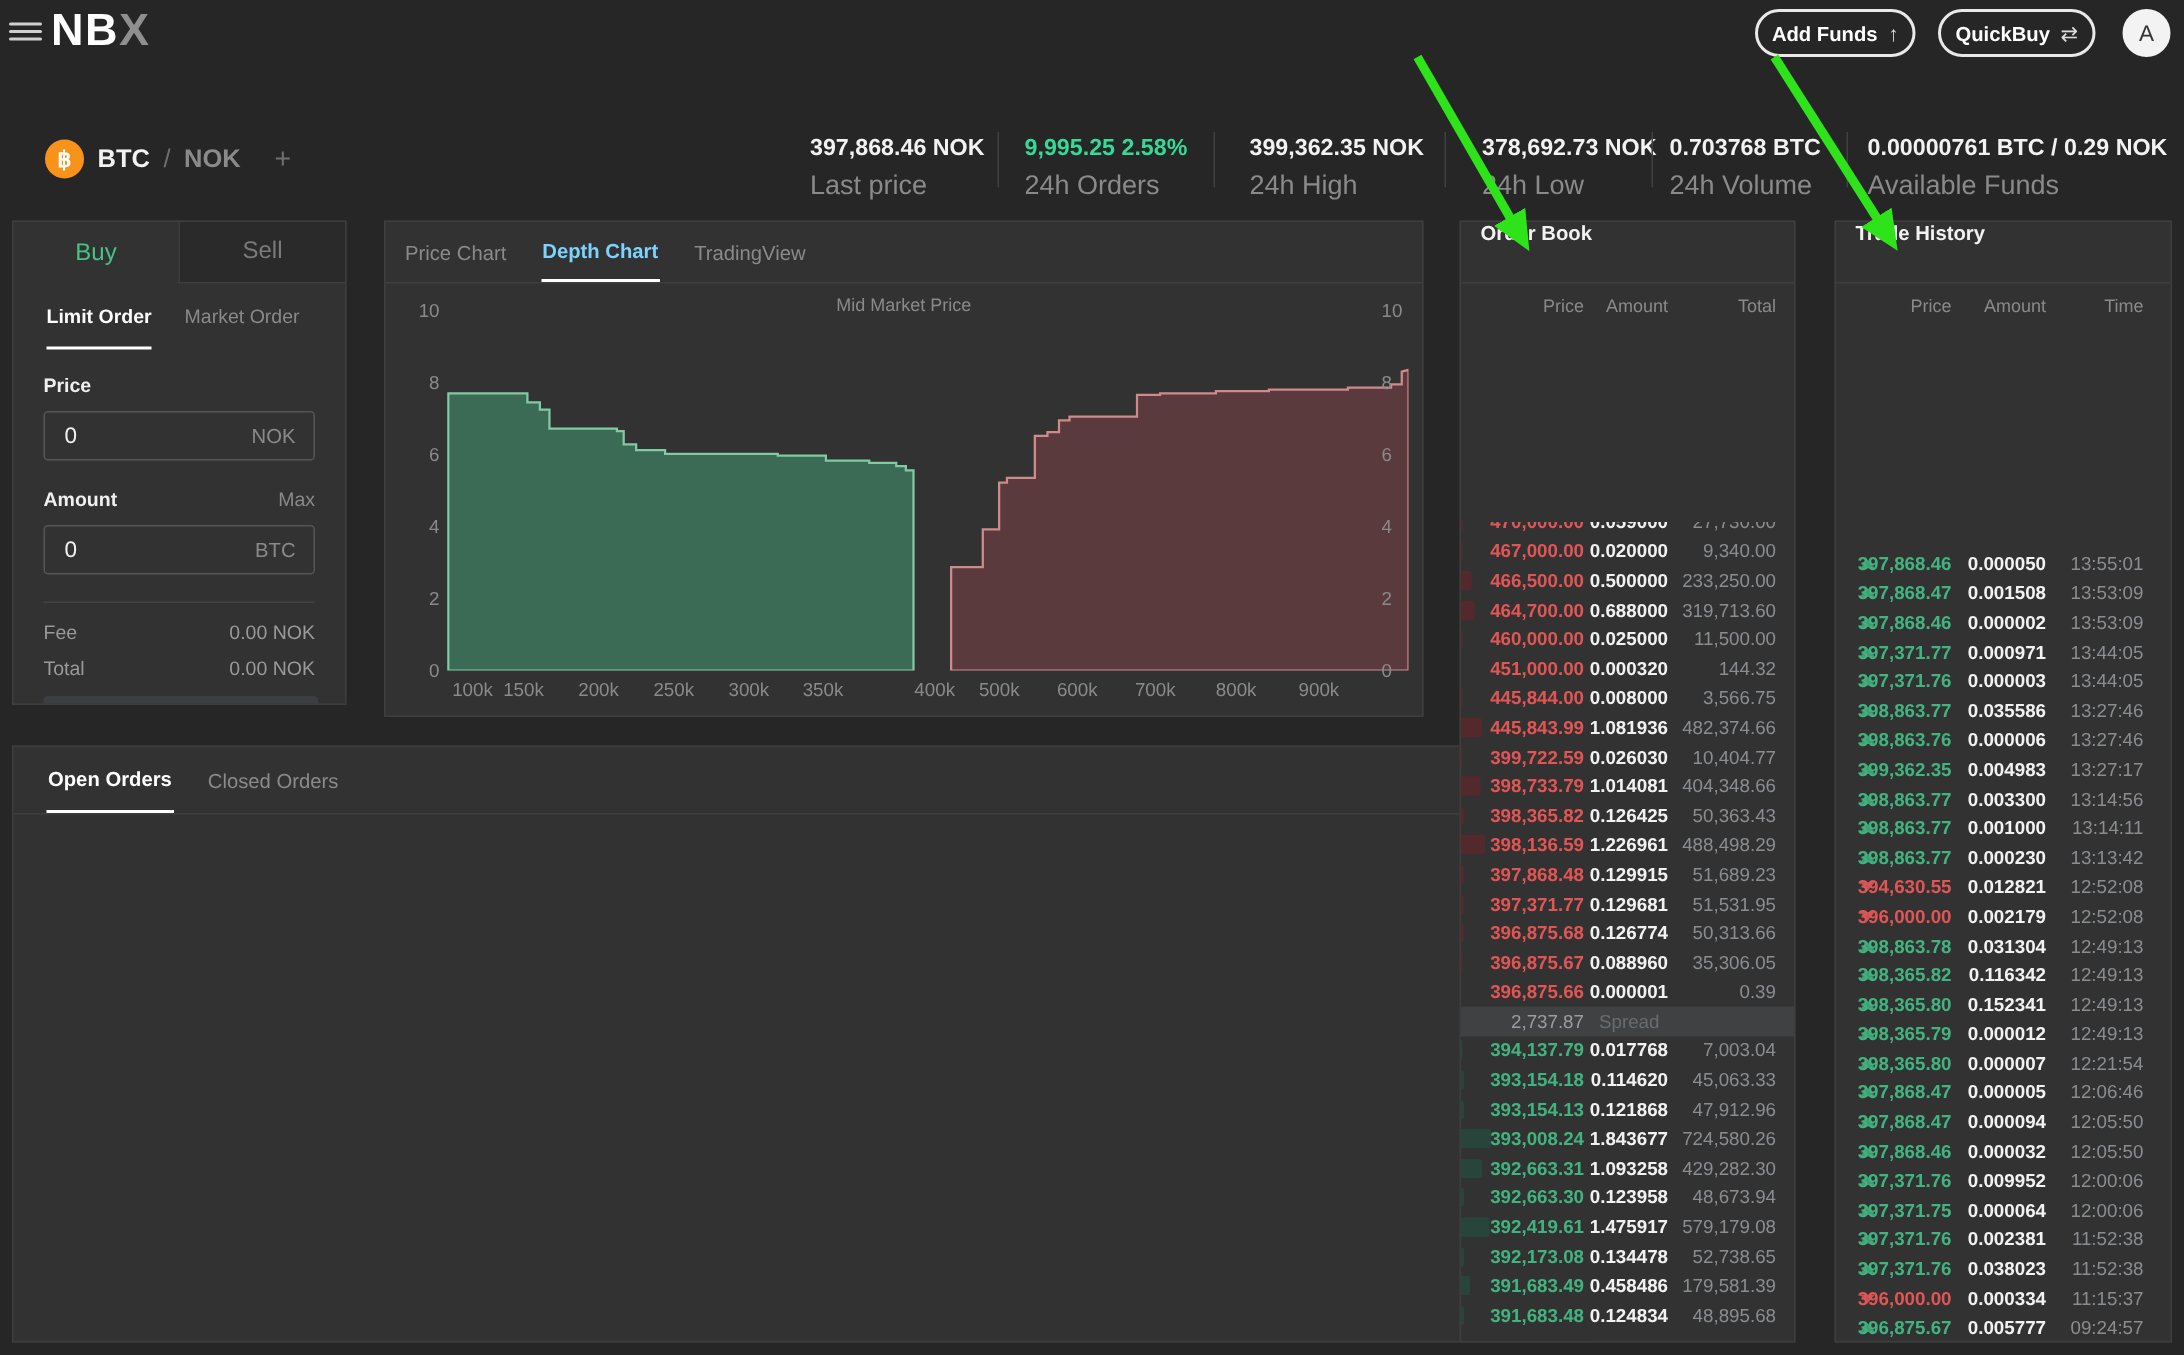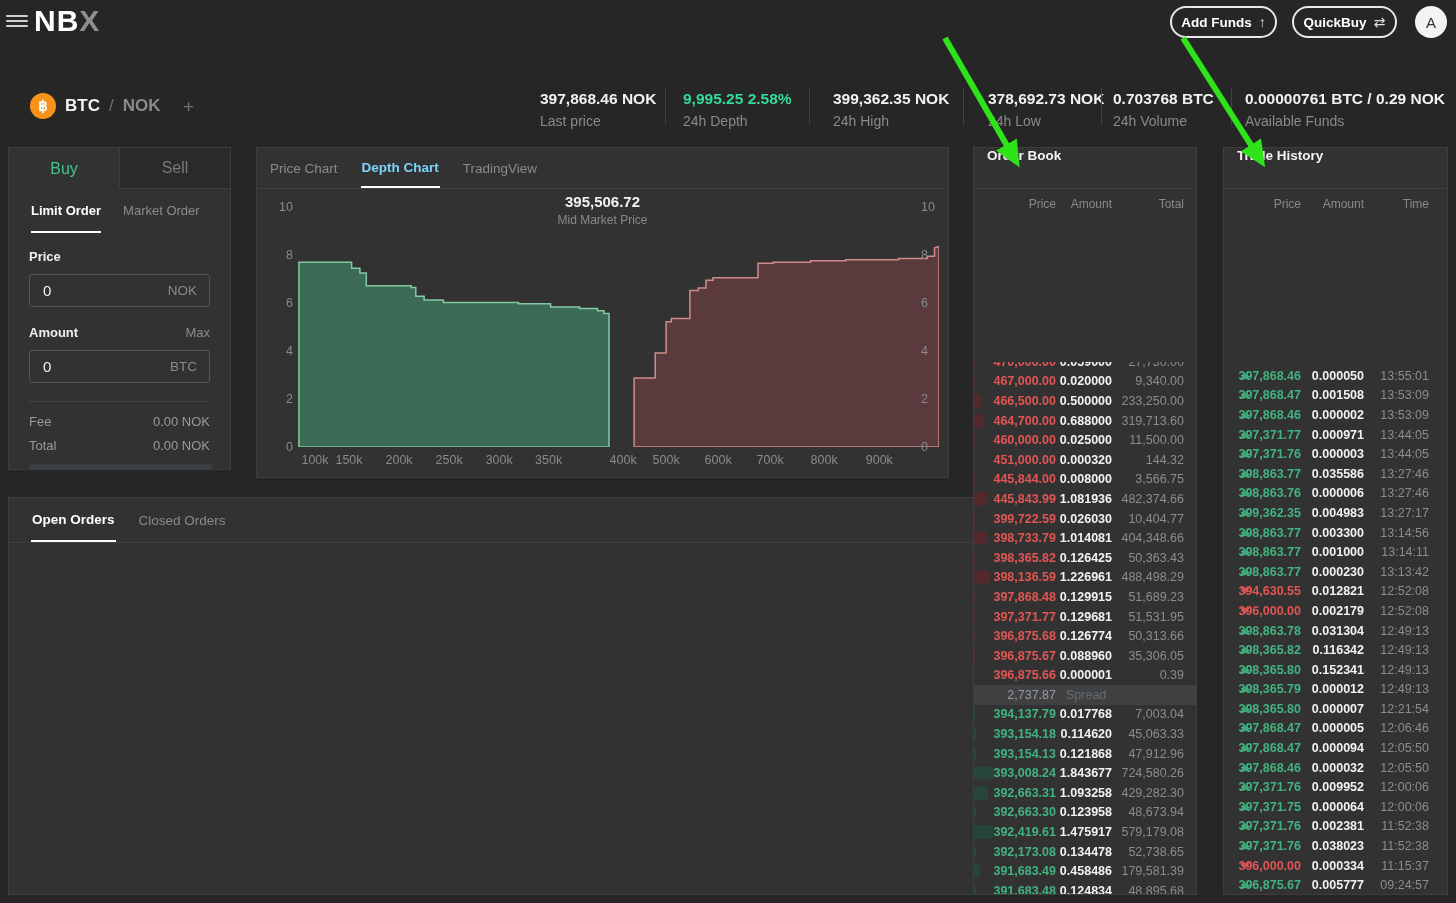--- a/index.html
+++ b/index.html
@@ -23,21 +23,21 @@
   
   .pair { position:absolute; left:30px; top:93px; display:flex; align-items:center; gap:9px; }
   .coin-ic { width:26px; height:26px; border-radius:50%; background:#f7931a; color:#fff; font-size:15px; font-weight:bold;
              display:flex; align-items:center; justify-content:center; }
   .pair-base { color:#f2f2f2; font-size:17px; font-weight:bold; }
   .pair-sep  { color:#6f6f6f; font-size:17px; }
   .pair-quote{ color:#8a8a8a; font-size:17px; font-weight:bold; }
   .pair-add { position:absolute; left:183px; top:96px; color:#6f6f6f; font-size:19px; cursor:pointer; }
   .stat { position:absolute; top:90px; }
   .stat .v { font-size:15.5px; font-weight:bold; color:#f2f2f2; white-space:nowrap; }
-  .stat .l { font-size:14px; color:#8a8a8a; margin-top:5px; }
+  .stat .l { font-size:18px; color:#8a8a8a; margin-top:5px; }
   .stat.green .v { color:#35d998; }
   .vdiv { position:absolute; top:88px; width:1px; height:37px; background:#404040; }
 
   
   .panel { position:absolute; background:#323232; border:1px solid #3e3e3e; overflow:hidden; }
   #buy-panel    { left:8px;    top:147px; width:223px; height:323px; }
   #chart-panel  { left:256px;  top:147px; width:693px; height:331px; }
   #orders-panel { left:8px;    top:497px; width:1051px; height:398px; }
   #orderbook-panel { left:973px;  top:147px; width:224px; height:748px; }
   #trades-panel    { left:1223px; top:147px; width:225px; height:748px; }
@@ -83,21 +83,21 @@
   .orders-tab { font-size:13.5px; color:#8a8a8a; display:flex; align-items:center; cursor:pointer; padding:0 1px; }
   .orders-tab.active { color:#fff; font-weight:bold; border-bottom:2px solid #fff; }
   .empty-wrap { position:absolute; left:0; right:0; top:195px; text-align:center; }
   .empty-title { font-size:19px; font-weight:bold; color:#fff; }
   .empty-sub { font-size:13.5px; color:#dedede; margin-top:15px; }
 
   
   .cols-head { position:relative; height:26px; margin-top:8px; }
   .cols-head span { position:absolute; font-size:12px; color:#8a8a8a; }
   .rows { position:absolute; left:0; right:0; bottom:0; overflow:hidden; }
-  #orderbook-rows { top:214px; }  #trades-rows { top:218px; }
+  #orderbook-rows { top:200px; }  #trades-rows { top:218px; }
   .ob-row, .th-row { position:relative; height:19.6px; font-size:12.5px; cursor:pointer; }
   .ob-row span, .th-row span { position:absolute; top:50%; transform:translateY(-50%); white-space:nowrap; }
   .ob-price { right:140px; font-weight:bold; }
   .ob-amt   { right:84px;  font-weight:bold; color:#f2f2f2; }
   .ob-tot   { right:12px;  color:#8a8d90; }
   .ask .ob-price { color:#e25555; }
   .bid .ob-price { color:#42b380; }
   .ob-bar { left:0; height:13px; border-radius:0 2px 2px 0; }
   .ask .ob-bar { background:#54292d; }
   .bid .ob-bar { background:#27453a; }
@@ -145,21 +145,21 @@
     <span class="pair-quote">NOK</span>
   </div>
   <div class="pair-add">+</div>
 
   <div class="stat" style="left:540px">
       <div class="v">397,868.46 NOK</div>
       <div class="l">Last price</div>
     </div>
   <div class="stat green" style="left:683px">
       <div class="v">9,995.25 2.58%</div>
-      <div class="l">24h Depth</div>
+      <div class="l">24h Orders</div>
     </div>
   <div class="stat" style="left:833px">
       <div class="v">399,362.35 NOK</div>
       <div class="l">24h High</div>
     </div>
   <div class="stat" style="left:988px">
       <div class="v">378,692.73 NOK</div>
       <div class="l">24h Low</div>
     </div>
   <div class="stat" style="left:1113px">
@@ -212,21 +212,20 @@
     <button class="submit-btn" disabled="">Buy BTC</button>
   </div>
 
   <div class="panel" id="chart-panel">
     <div class="chart-tabs">
       <div class="chart-tab">Price Chart</div>
       <div class="chart-tab active">Depth Chart</div>
       <div class="chart-tab">TradingView</div>
     </div>
     <div class="mid-block">
-      <div class="mid-price">395,506.72</div>
       <div class="mid-label">Mid Market Price</div>
     </div>
     <svg id="depth-svg" width="642" height="240">
         <path d="M 1.9 240 L 1.9 55.2 L 54.6 55.2 L 54.6 61.2 L 62.9 61.2 L 62.9 66.0 L 69.3 66.0 L 69.3 78.7 L 114.3 78.7 L 114.3 80.4 L 118.8 80.4 L 118.8 89.3 L 127.1 89.3 L 127.1 93.1 L 146.4 93.1 L 146.4 95.5 L 221.5 95.5 L 221.5 96.7 L 253.6 96.7 L 253.6 100.1 L 282.5 100.1 L 282.5 101.5 L 300.5 101.5 L 300.5 103.7 L 306.9 103.7 L 306.9 106.6 L 312.0 106.6 L 312.0 240.0 L 312.0 240 Z" fill="#3b6a55" stroke="#82c9a4" stroke-width="1.5"></path>
         <path d="M 337.1 240 L 337.1 240.0 L 337.1 171.1 L 358.2 171.1 L 358.2 145.9 L 369.1 145.9 L 369.1 114.7 L 374.3 114.7 L 374.3 111.6 L 392.9 111.6 L 392.9 83.5 L 401.3 83.5 L 401.3 81.1 L 409.0 81.1 L 409.0 73.2 L 416.0 73.2 L 416.0 70.8 L 461.0 70.8 L 461.0 56.2 L 476.4 56.2 L 476.4 55.2 L 513.6 55.2 L 513.6 53.8 L 548.9 53.8 L 548.9 52.8 L 601.6 52.8 L 601.6 51.4 L 630.4 51.4 L 630.4 49.2 L 637.5 49.2 L 637.5 40.8 L 642.0 39.6 L 642.0 240.0 L 642.0 240 Z" fill="#5a3a3d" stroke="#cf8b8b" stroke-width="1.5"></path>
       </svg>
     <div id="yticks-left">
         <div class="ytick left" style="top: 59px;">10</div>
         <div class="ytick left" style="top: 107px;">8</div>
         <div class="ytick left" style="top: 155px;">6</div>

